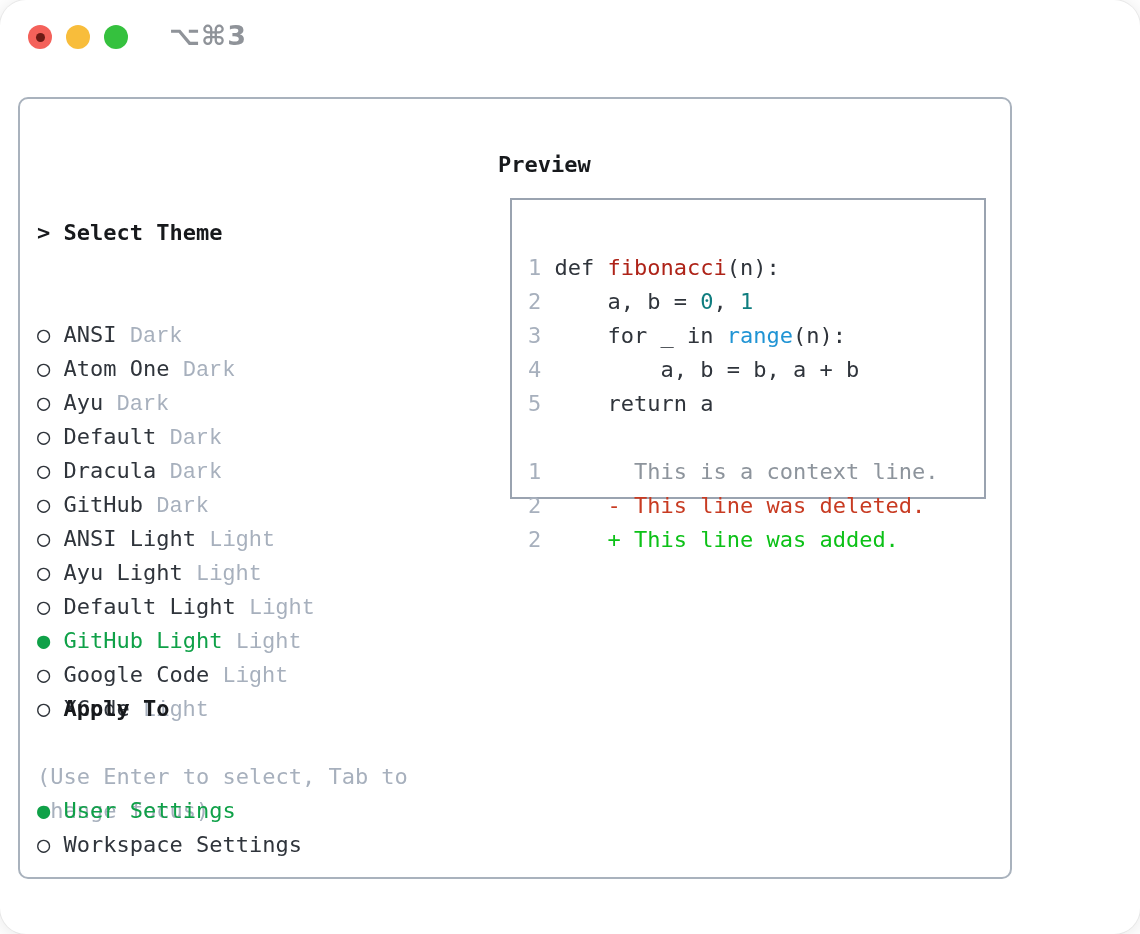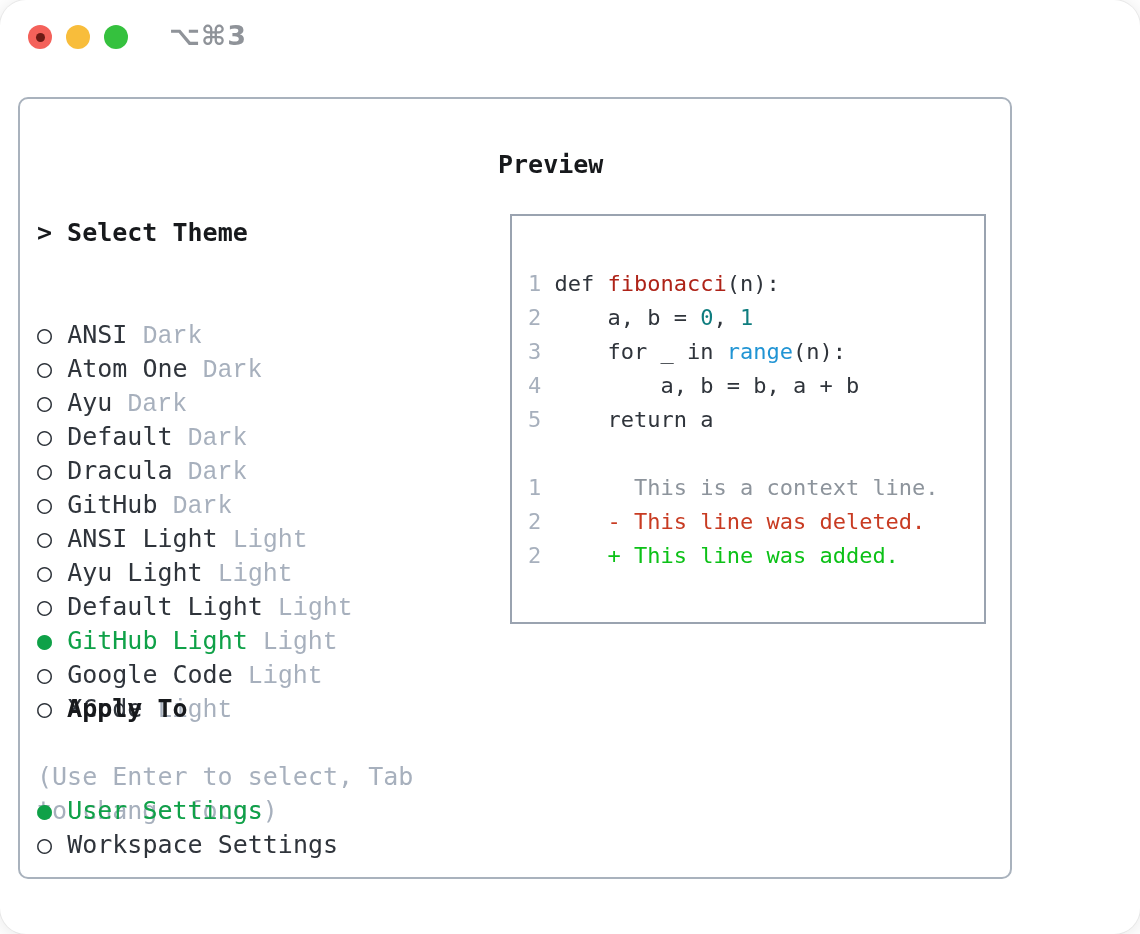--- a/index.html
+++ b/index.html
@@ -10,34 +10,34 @@
   .titlebar{position:absolute;left:28px;top:25px;height:24px;display:flex;gap:14px;align-items:center;}
   .tl-dot{width:24px;height:24px;border-radius:50%;position:relative;}
   .tl-dot.close::after{content:"";position:absolute;left:50%;top:50%;width:9px;height:9px;margin:-4.5px 0 0 -4.5px;
           border-radius:50%;background:#6d1a15;}
   .win-title{position:absolute;left:169px;top:20px;font-family:"DejaVu Sans","DejaVu Sans Mono",sans-serif;
           font-size:27px;font-weight:bold;color:var(--title_gray);letter-spacing:1px;}
   
   .panel{position:absolute;left:18px;top:97px;width:994px;height:782px;box-sizing:border-box;
          border:2px solid var(--panel_border);border-radius:10px;background:#ffffff;}
   
-  .mono{font-size:25px;line-height:34px;white-space:pre;color:var(--text);}
+  .mono{font-size:22px;line-height:34px;white-space:pre;color:var(--text);}
   .theme-list{position:absolute;left:37px;top:148px;}
   .hdr{font-weight:bold;color:var(--header);}
   .row{height:34px;}
   .mark{color:var(--text);}
   .mark.sel{color:var(--accent_green);}
   .name{color:var(--text);}
   .name.sel{color:var(--accent_green);}
   .variant{color:var(--muted);font-family:Liberation Mono, monospace;}
   .apply-block{position:absolute;left:37px;top:624px;}
   .hint{position:absolute;left:37px;top:760px;width:382px;white-space:pre-wrap;color:var(--muted);}
   
   .preview-title{position:absolute;left:498px;top:148px;}
-  .preview-box{position:absolute;left:510px;top:214px;width:476px;height:410px;box-sizing:border-box;
+  .preview-box{position:absolute;left:510px;top:198px;width:476px;height:301px;box-sizing:border-box;
                border:2px solid var(--box_border);background:#ffffff;}
   .code{position:absolute;left:16px;top:51px;font-size:22px;line-height:34px;white-space:pre;}
   .ln{color:var(--muted);}
 </style>
 </head>
 <body>
 
 <div class="window">
 
   <div class="titlebar" id="titlebar">

